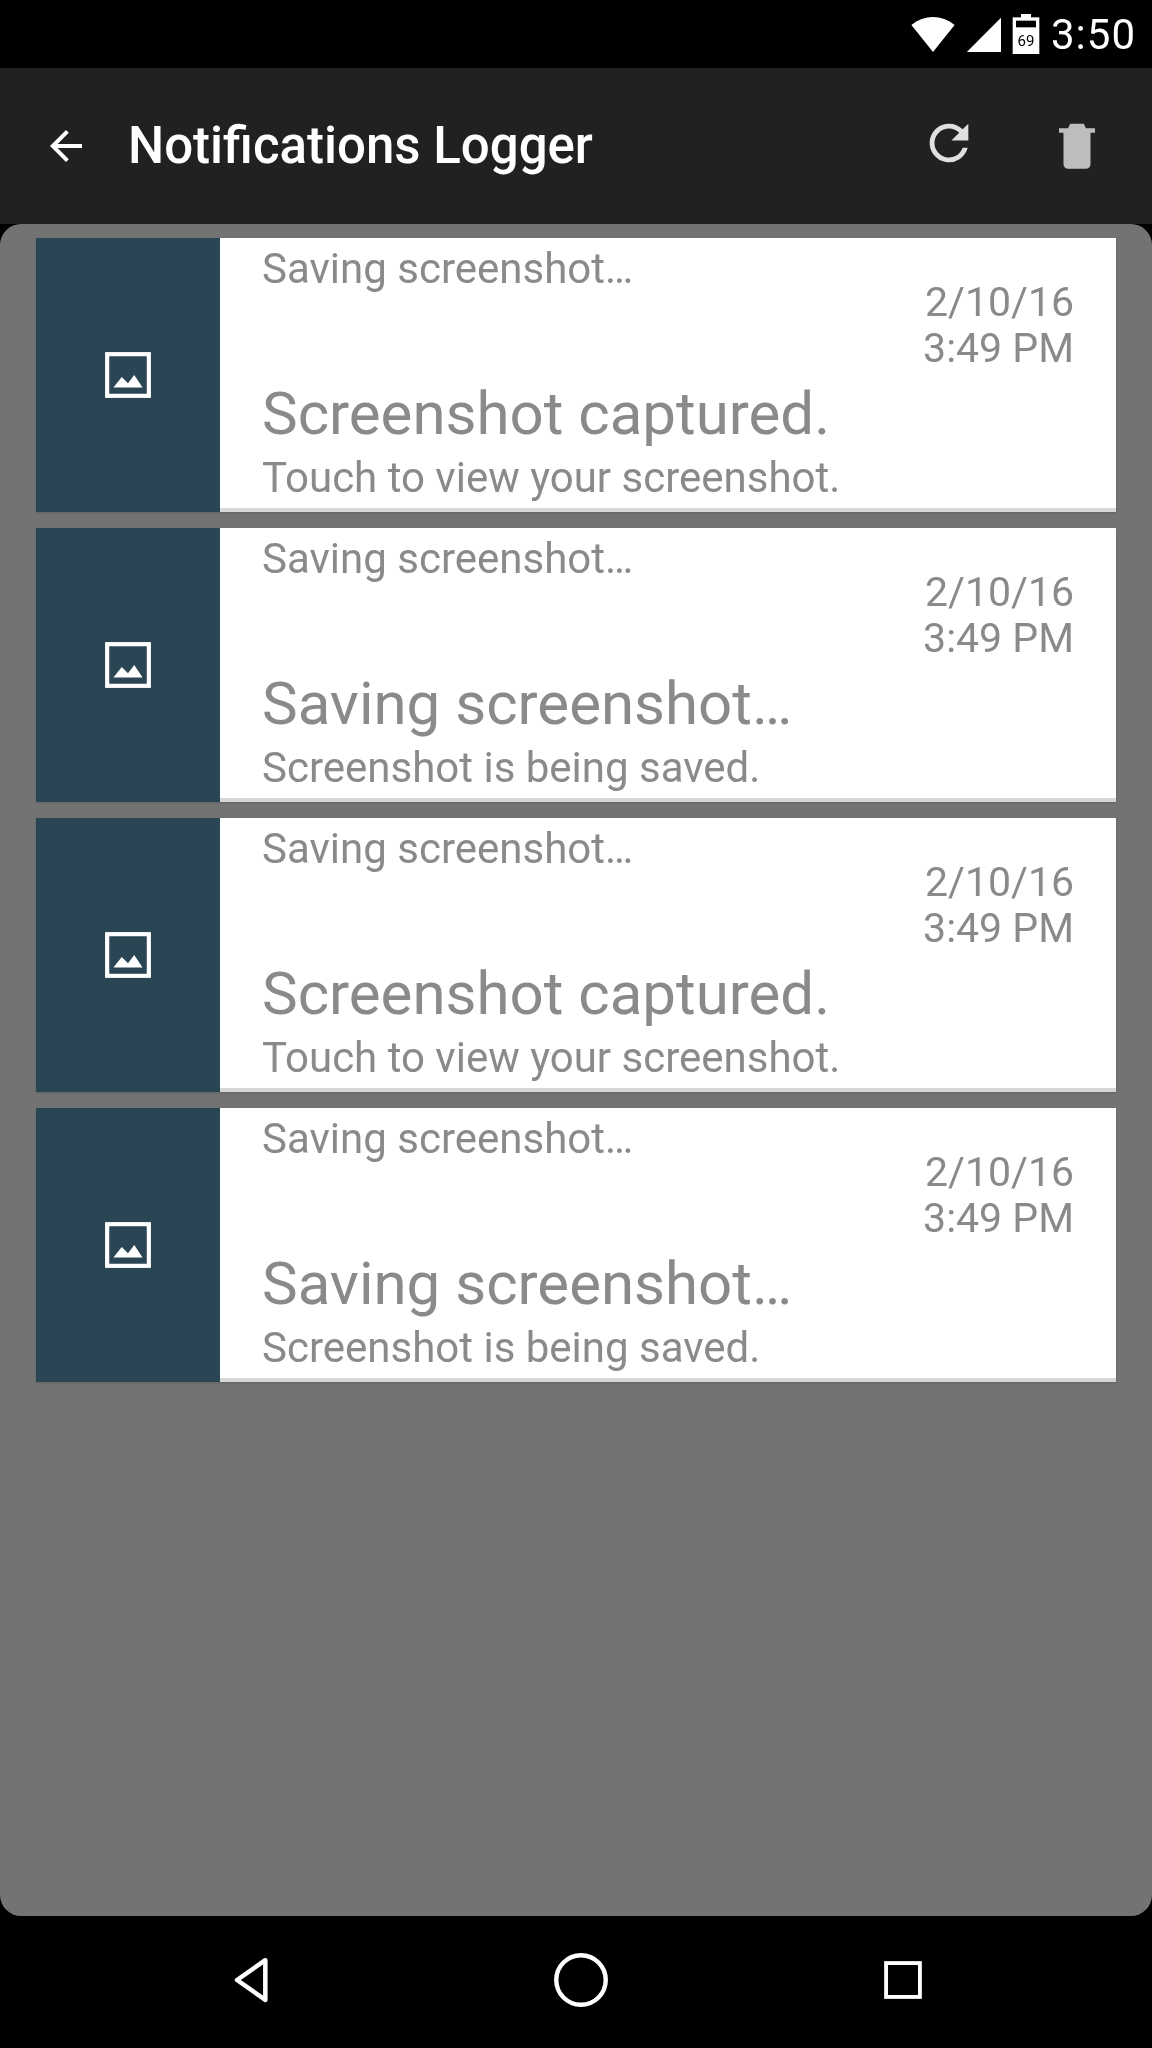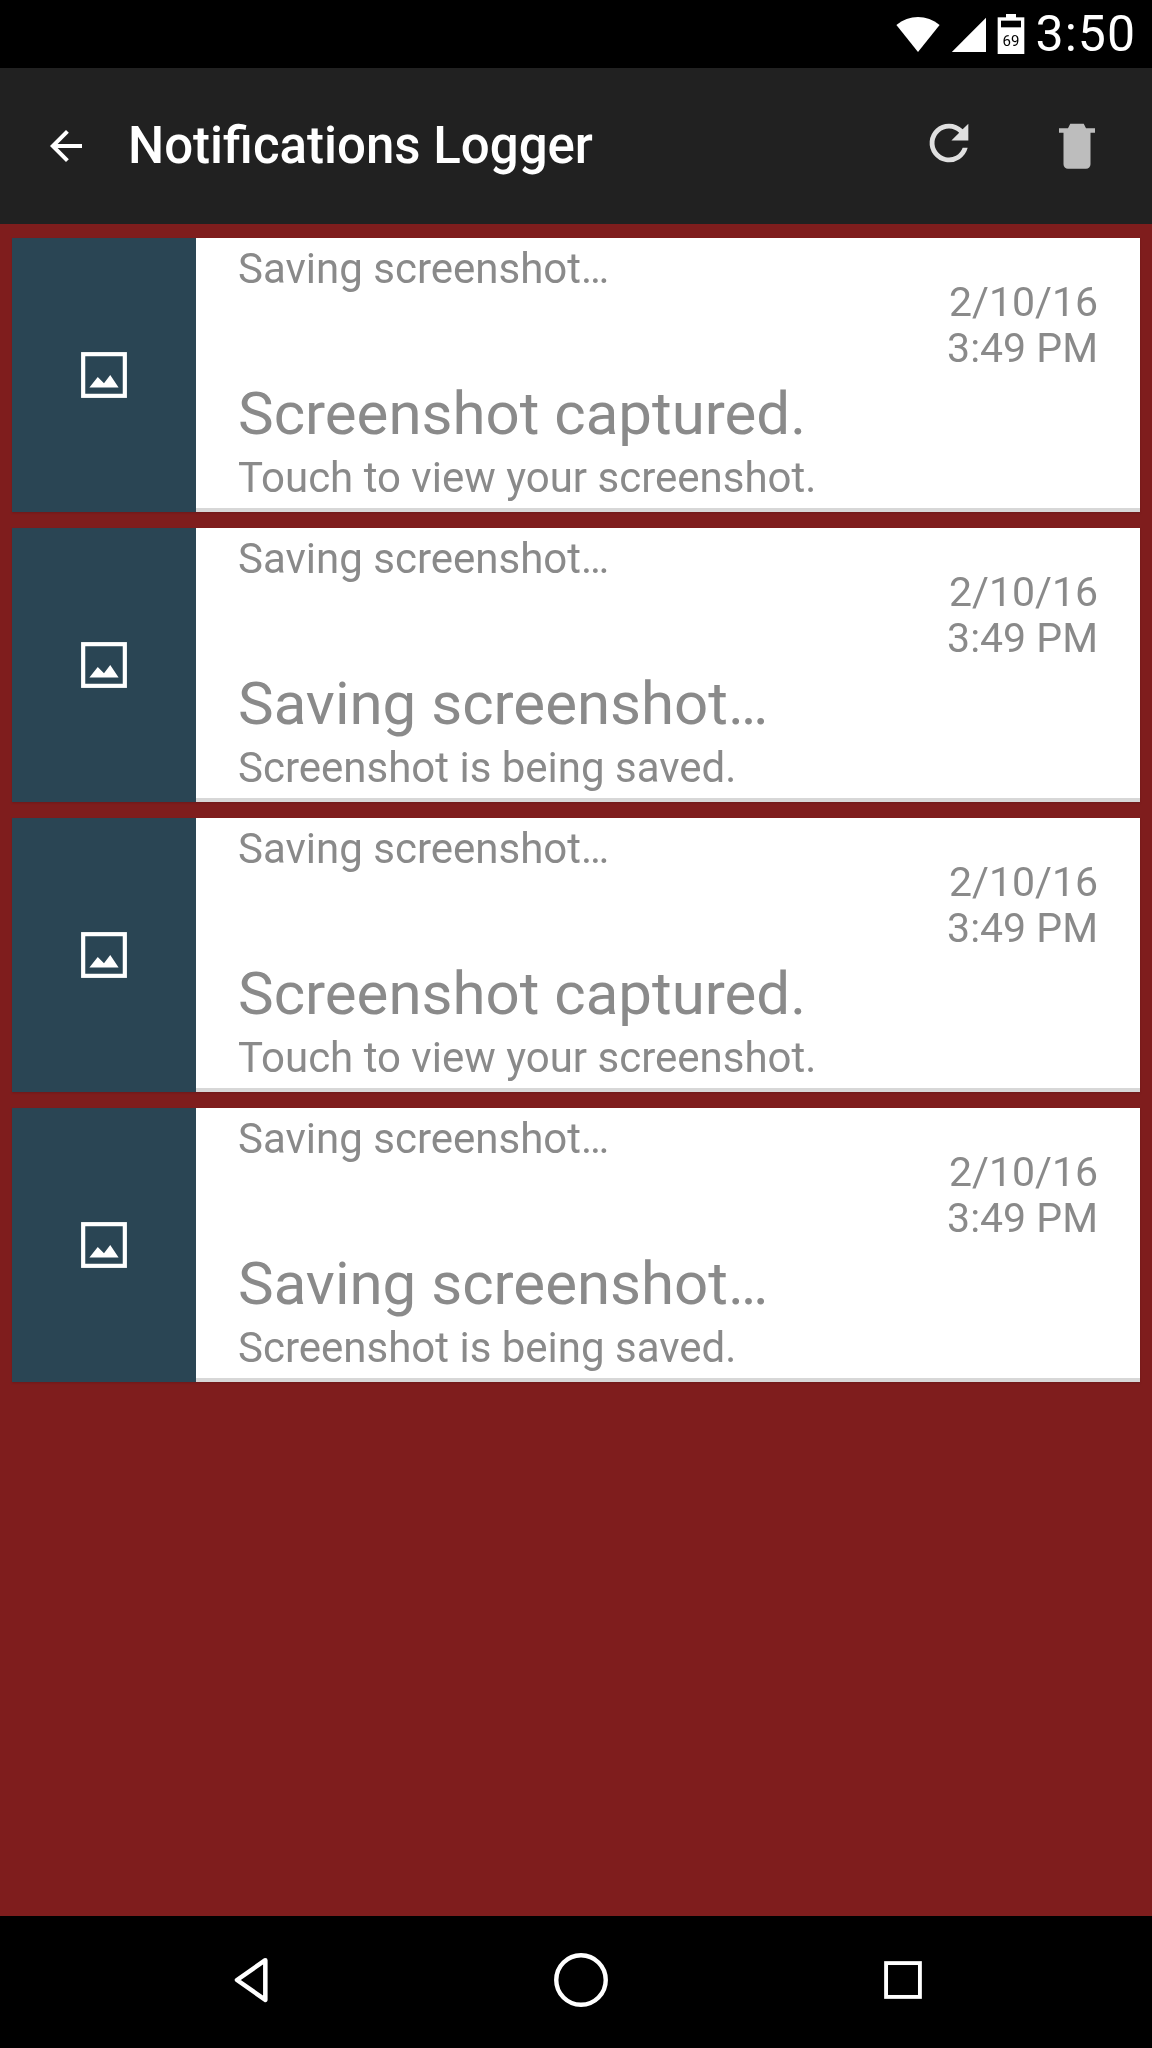--- a/index.html
+++ b/index.html
@@ -2,33 +2,33 @@
 <html><head>
   <meta charset="utf-8">
   <style>
     * { margin:0; padding:0; box-sizing:border-box; font-family:Roboto,"Segoe UI",Arial,sans-serif; -webkit-font-smoothing:antialiased; }
     html,body { width:1152px; height:2048px; background:#000; overflow:hidden; }
 
     .phone { width:1152px; height:2048px; background:#000; display:flex; flex-direction:column;justify-content:center; }
 
     
     .status { height:68px; display:flex; justify-content:flex-end; align-items:center; padding-right:16px; gap:10px; color:#fff; }
-    .status .clock { font-size:50px; font-weight:400; letter-spacing:1px; }
+    .status .clock { font-size:42px; font-weight:400; letter-spacing:1px; }
     .status svg { display:block; }
 
     
     .actionbar { height:156px; background:#212121; display:flex; align-items:center; padding:0 36px; gap:28px; }
     .actionbar .back { width:60px; display:flex; justify-content:center; align-items:center; }
     .actionbar .titles { flex:1; display:flex; flex-direction:column; justify-content:center; padding-left:4px; }
     .actionbar .title { color:#fff; font-size:51px; font-weight:500; line-height:1.05; }
     .actionbar .subtitle { color:#ffffff; font-size:35px; font-weight:400; margin-top:2px; }
     .actionbar .actions { display:flex; gap:72px; padding-right:12px; }
 
     
-    .content { flex:1; background:#7f1d1d; padding:14px 12px; }
+    .content { flex:1; background:#737373; padding:14px 36px;border-radius:21px; }
     .cards { display:flex; flex-direction:column; gap:16px; }
 
     .card { background:#fff; display:flex; height:274px; box-shadow:0 1px 2px rgba(0,0,0,.15); }
     .thumb { width:184px; background:#2a4554; display:flex; align-items:center; justify-content:center; }
     .body { flex:1; padding:24px 42px 24px 42px; position:relative; border-bottom:4px solid #d7d7d7; display:flex; flex-direction:column; justify-content:center; gap:4px; }
     .row1 { display:flex; justify-content:space-between; align-items:flex-start; }
     .l1 { color:#8a8a8a; font-size:42px; }
     .date { color:#8a8a8a; font-size:41px; text-align:right; line-height:1.12; white-space:pre;margin-top:36px; }
     .l2 { color:#8a8a8a; font-size:60px; font-weight:400; margin-top:2px; }
     .l3 { color:#8a8a8a; font-size:42px; margin-top:0; }

